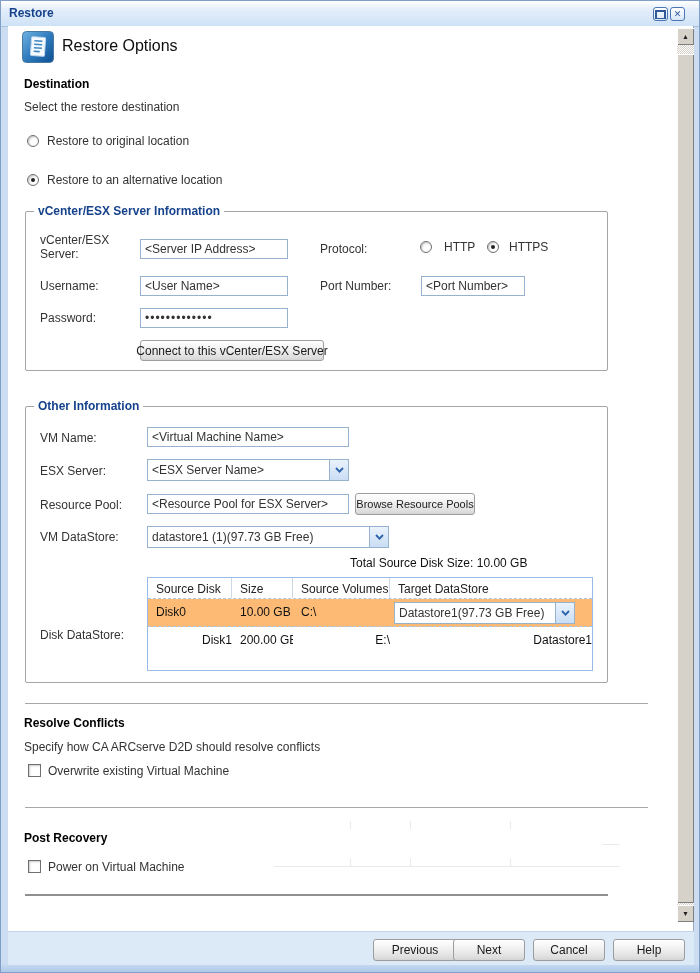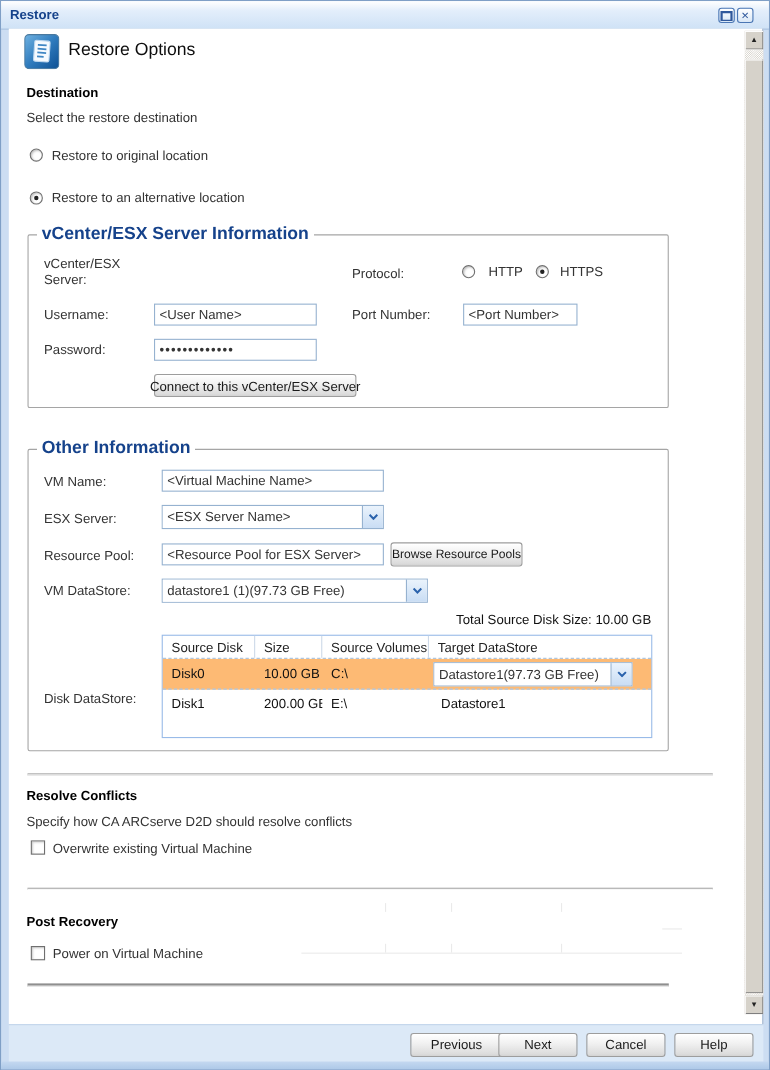--- a/index.html
+++ b/index.html
@@ -25,21 +25,21 @@
     border-right:1px solid #93abc9;box-sizing:border-box;}
   
   #footer{position:absolute;left:8px;top:931px;width:686px;height:34px;background:#dce9f7;border-top:1px solid #c2d5ec;}
   #bottom-strip{position:absolute;left:1px;top:965px;width:698px;height:7px;background:linear-gradient(#c4d8f0,#aec9e8);}
   
   .lbl{position:absolute;font-size:12px;color:#333;white-space:nowrap;}
   .head{position:absolute;font-size:12px;font-weight:bold;color:#000;white-space:nowrap;}
   #page-title{position:absolute;left:62px;top:37px;font-size:16px;color:#0d0d0d;}
   
   fieldset{position:absolute;border:1px solid #a5a5a5;border-radius:2px;margin:0;padding:0;box-sizing:border-box;background:transparent;}
-  legend{font-size:16px;font-weight:bold;color:#15428b;margin-left:8px;padding:0 4px;}
+  legend{font-size:12px;font-weight:bold;color:#15428b;margin-left:8px;padding:0 4px;}
   
   .inp{position:absolute;height:20px;border:1px solid #96b2d0;background:#fff;color:#333;
     font-family:"Liberation Sans","DejaVu Sans",sans-serif;font-size:12px;padding:0 4px;box-sizing:border-box;}
   .combo{position:absolute;display:flex;border:1px solid #96b2d0;background:#fff;box-sizing:border-box;}
   .combo-input{flex:1;min-width:0;border:none;outline:none;background:#fff;color:#333;
     font-family:"Liberation Sans","DejaVu Sans",sans-serif;font-size:12px;padding:0 4px;}
   .combo-trigger{width:18px;border-left:1px solid #96b2d0;background:linear-gradient(#eaf3fc,#c9ddf4);
     display:flex;align-items:center;justify-content:center;}
   
   .btn{position:absolute;display:flex;align-items:center;justify-content:center;
@@ -119,20 +119,21 @@
   <div class="lbl" style="left:47px;top:134px;">Restore to original location</div>
 
   <div class="radio sel" style="left:27px;top:174px;"></div>
   <div class="lbl" style="left:47px;top:173px;">Restore to an alternative location</div>
 
   <fieldset style="left:25px;top:204px;width:583px;height:167px;">
     <legend>vCenter/ESX Server Information</legend>
   </fieldset>
 
   <div class="lbl" style="left:40px;top:233px;width:95px;white-space:normal;line-height:14px;">vCenter/ESX Server:</div>
+  <input class="inp" style="left: 140px; top: 239px; width: 148px;" readonly="" value="&lt;Server IP Address&gt;">
 
   <div class="lbl" style="left:320px;top:242px;">Protocol:</div>
   <div class="radio" style="left:420px;top:241px;"></div>
   <div class="lbl" style="left:444px;top:240px;">HTTP</div>
   <div class="radio sel" style="left:487px;top:241px;"></div>
   <div class="lbl" style="left:509px;top:240px;">HTTPS</div>
 
   <div class="lbl" style="left:40px;top:279px;">Username:</div>
   <input class="inp" style="left: 140px; top: 276px; width: 148px;" readonly="" value="&lt;User Name&gt;">
 
@@ -168,21 +169,21 @@
   <div class="lbl" style="left:40px;top:530px;">VM DataStore:</div>
   <div class="combo" style="left:147px;top:526px;width:242px;height:22px;">
     <input class="combo-input" readonly="" value="datastore1 (1)(97.73 GB Free)" style="">
     <div class="combo-trigger">
       <svg width="9" height="6" viewBox="0 0 9 6">
           <path d="M1 1 L4.5 4.6 L8 1" fill="none" stroke="#2a62ac" stroke-width="1.8"></path>
         </svg>
     </div>
   </div>
 
-  <div class="lbl" style="left:350px;top:556px;width:242px;text-align:right;color:#111;">Total Source Disk Size: 10.00 GB</div>
+  <div class="lbl" style="left:350px;top:556px;width:242px;text-align:left;color:#111;">Total Source Disk Size: 10.00 GB</div>
 
   <div class="lbl" style="left:40px;top:628px;">Disk DataStore:</div>
 
   <div id="dtable">
     <div class="thead">
       <div class="th" style="width:84px;">Source Disk</div>
       <div class="th" style="width:61px;">Size</div>
       <div class="th" style="width:97px;">Source Volumes</div>
       <div class="th" style="flex:1;">Target DataStore</div>
     </div>
@@ -194,21 +195,21 @@
         <div class="combo" style="left:4px;top:3px;width:181px;height:22px;">
           <input class="combo-input" readonly="" value="Datastore1(97.73 GB Free)" style="">
           <div class="combo-trigger">
             <svg width="9" height="6" viewBox="0 0 9 6">
                 <path d="M1 1 L4.5 4.6 L8 1" fill="none" stroke="#2a62ac" stroke-width="1.8"></path>
               </svg>
           </div>
         </div>
       </div>
     </div>
-    <div class="trow" style="height:26px;border-bottom:none;">
+    <div class="trow" style="height:26px;border-bottom:none;text-align:right;">
       <div class="td" style="width:84px;">Disk1</div>
       <div class="td" style="width:61px;">200.00 GB</div>
       <div class="td" style="width:97px;">E:\</div>
       <div class="td" style="flex:1;padding-left:11px;">Datastore1</div>
     </div>
   </div>
 
   <div class="sep" style="left:25px;top:703px;width:623px;"></div>
   <div class="head" style="left:24px;top:716px;">Resolve Conflicts</div>
   <div class="lbl" style="left:24px;top:740px;">Specify how CA ARCserve D2D should resolve conflicts</div>

